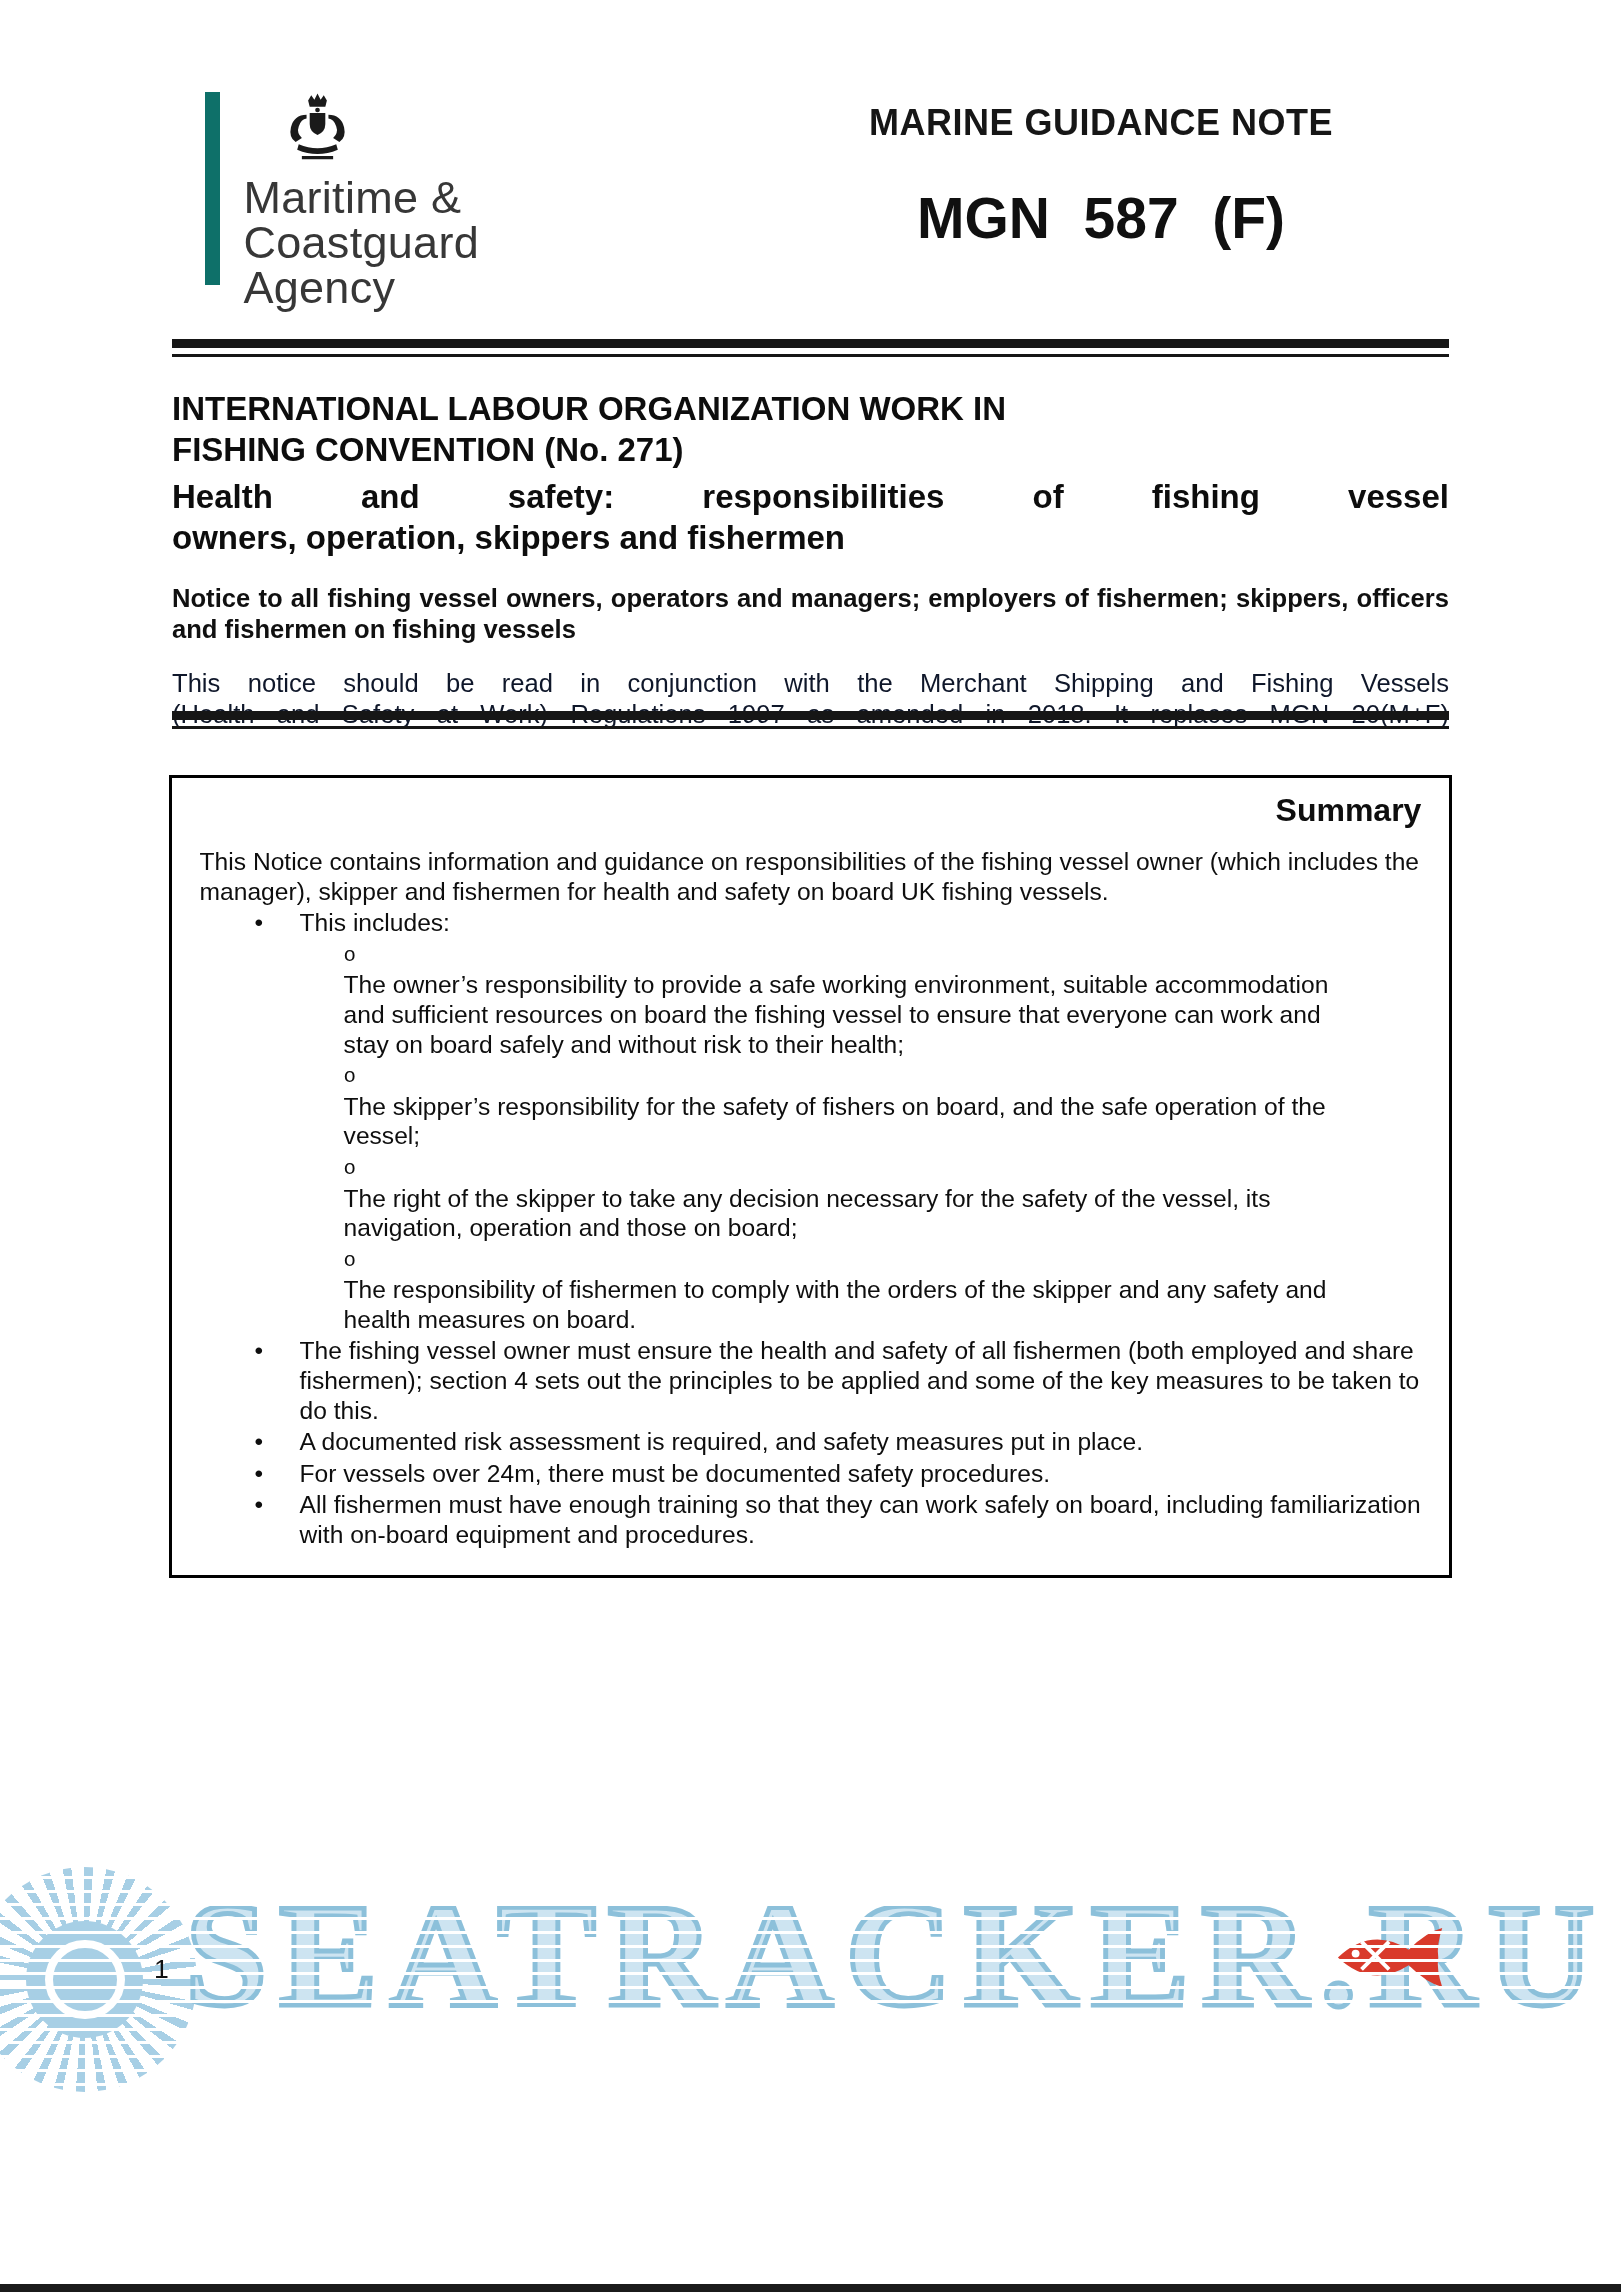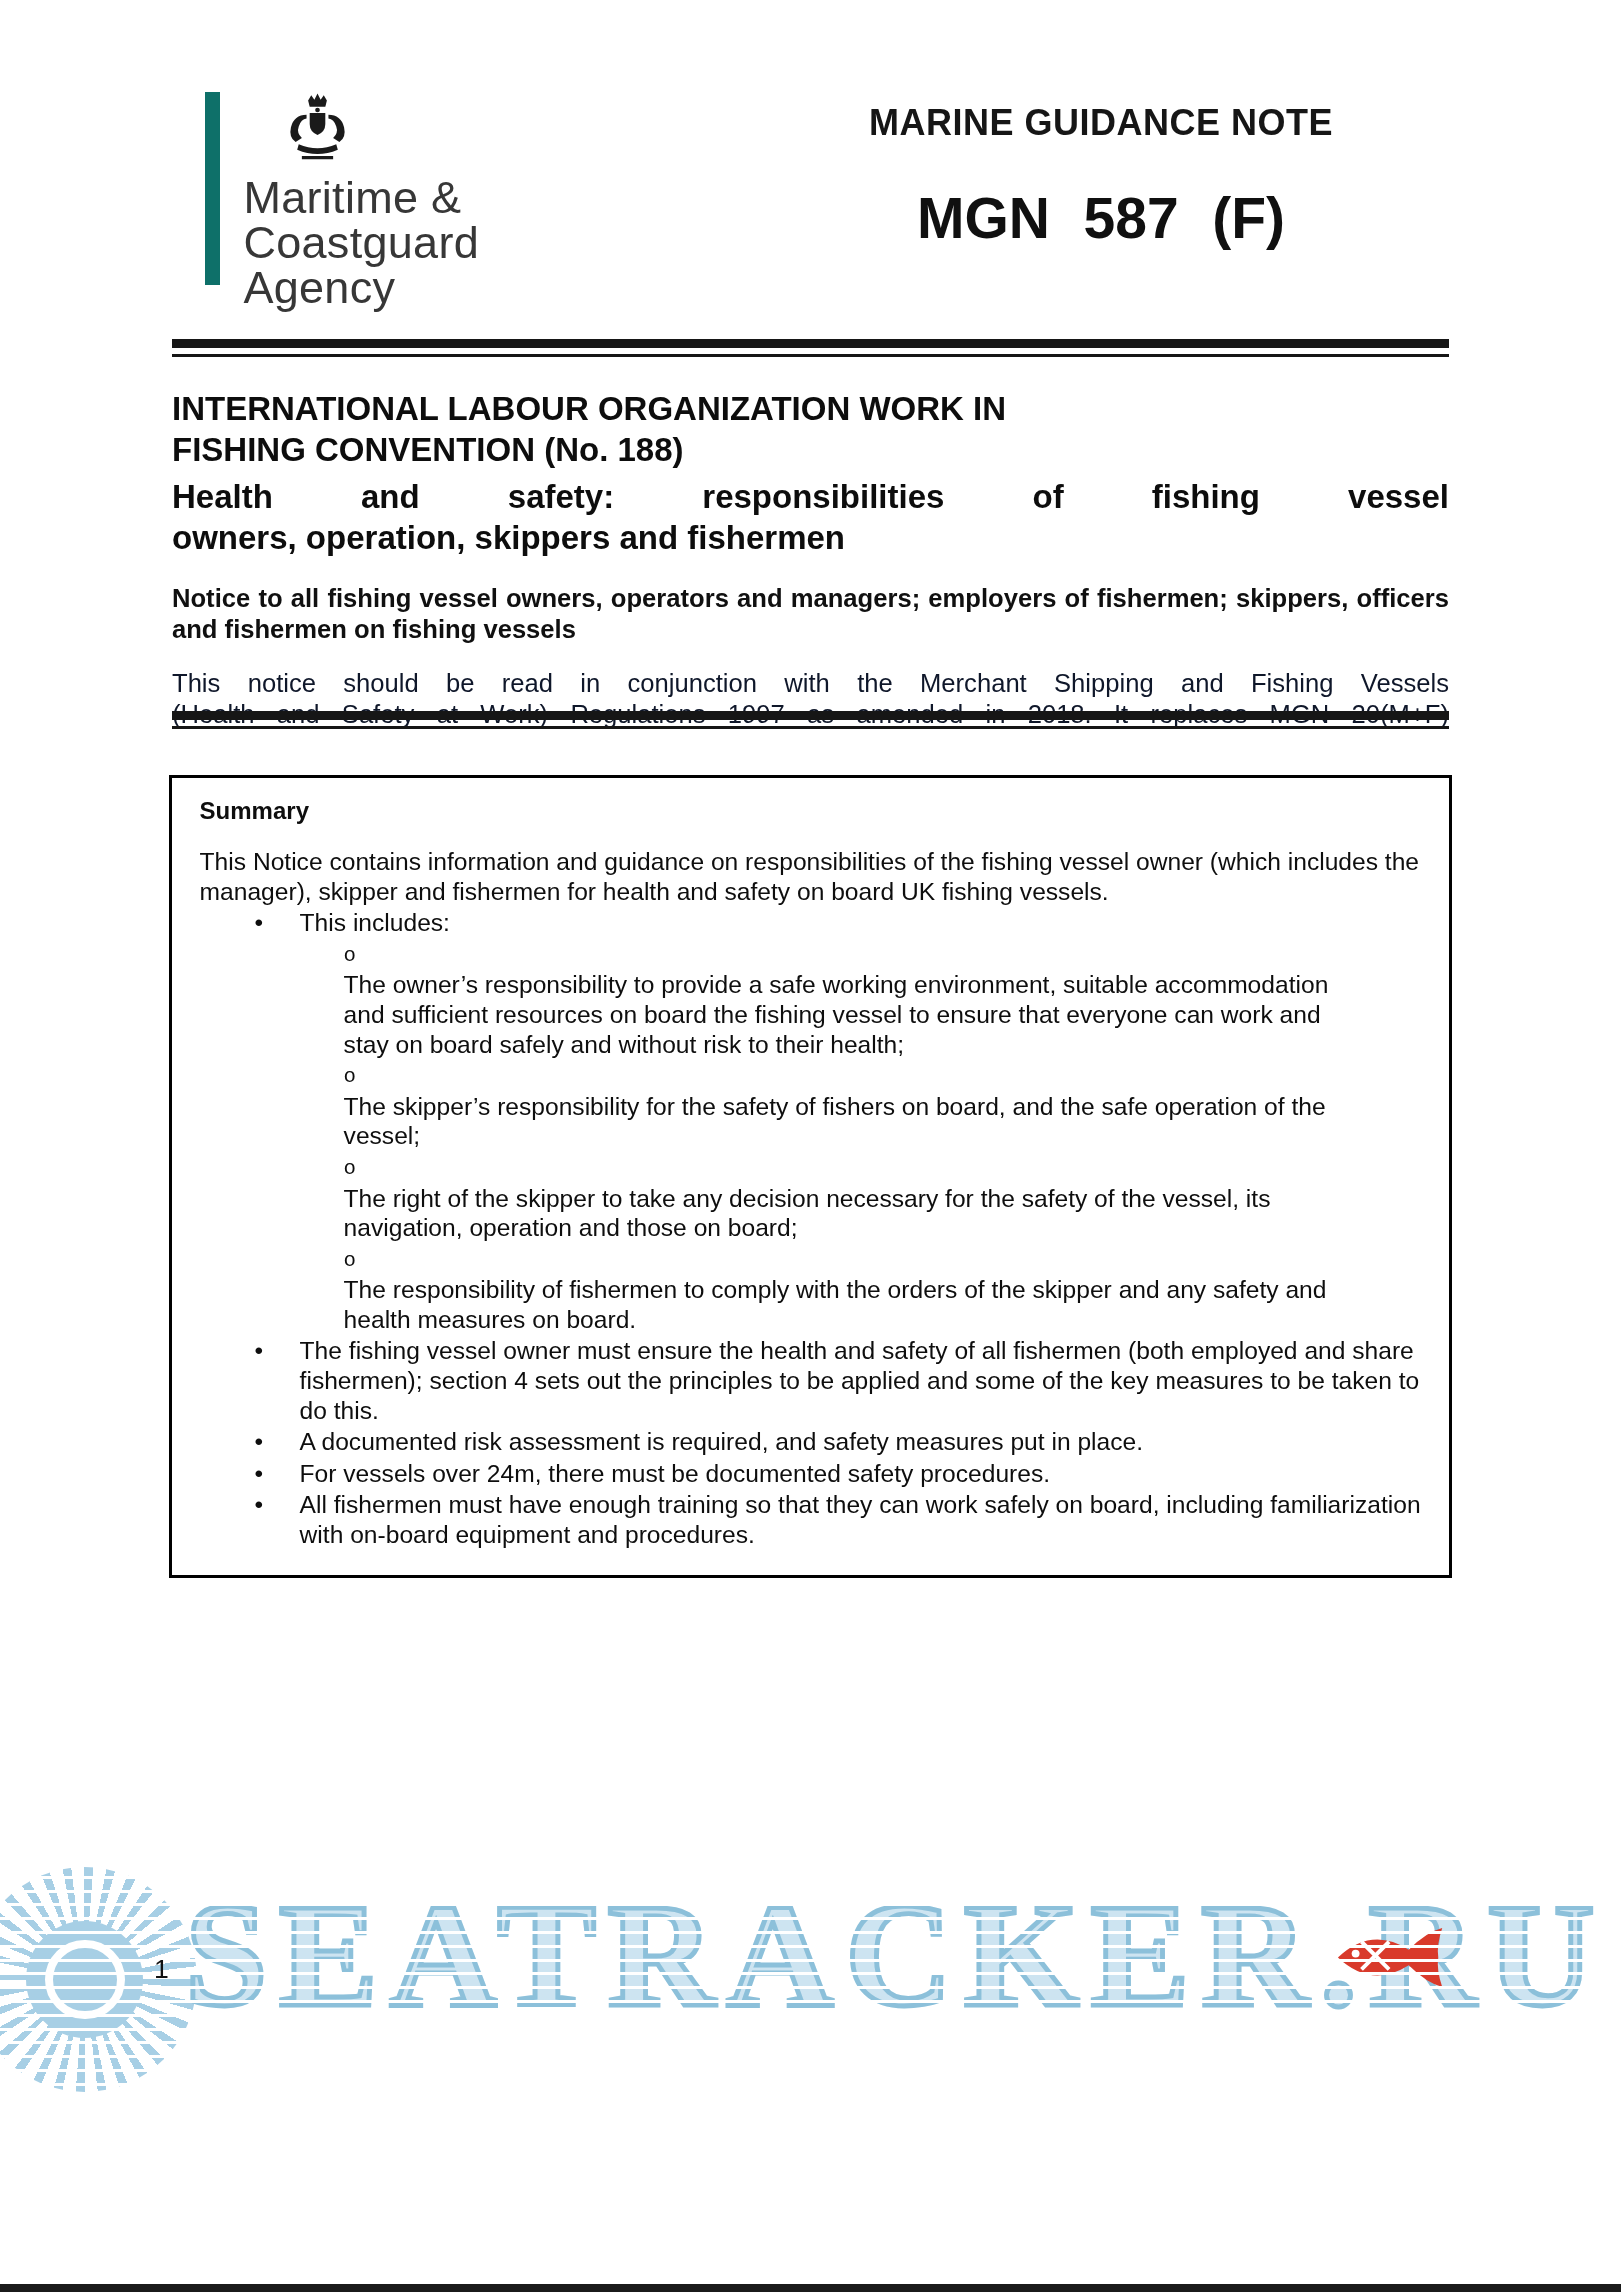--- a/index.html
+++ b/index.html
@@ -37,21 +37,21 @@
   .title-sub { margin-top:5.9px; }
   .tline { display:block; }
   .just { text-align:justify; text-align-last:justify; }
   .notice { margin-top:25.6px; font-weight:bold; font-size:25.6px; line-height:30.5px; text-align:justify; color:#101010; }
   .conjunction { margin-top:23.6px; font-size:25.6px; line-height:30.5px; color:#0f172a; }
 
   
   .summary-box { position:absolute; left:169px; top:775px; width:1283px; min-height:576px;
                  border:3px solid #000; padding:17.7px 27.6px 25.6px 27.6px;
                  font-size:24.6px; line-height:29.6px; color:#0e0e0e; }
-  .summary-title { text-align:left; font-weight:bold; font-size:24px; }
+  .summary-title { text-align:right; font-weight:bold; font-size:32px; }
   .summary-intro { margin-top:21.7px; }
   .b1 { display:flex; padding-left:55px; margin-top:2px; }
   .b1 > .marker { width:45px; flex:none; }
   .b1 > .marker::before { content:"\2022"; font-size:24.6px; }
   .b2 { display:flex; padding-left:144px; margin-right:69px; margin-top:2px;flex-direction:column; }
   .b2 > .marker { width:43px; flex:none; font-family:"Liberation Mono", monospace; }
   .b2 > .marker::before { content:"o"; font-size:20.7px; }
   .btext { flex:1; }
 
   
@@ -101,21 +101,21 @@
       <div class="note-type">MARINE GUIDANCE NOTE</div>
       <div class="note-number">MGN 587 (F)</div>
     </div>
   </header>
 
   <div class="rule rule-1"></div>
 
   <main class="content">
     <h1 class="title-caps">
       <span class="tline">INTERNATIONAL LABOUR ORGANIZATION WORK IN</span>
-      <span class="tline">FISHING CONVENTION (No. 188)</span>
+      <span class="tline">FISHING CONVENTION (No. 271)</span>
     </h1>
     <h2 class="title-sub">
       <span class="tline just">Health and safety: responsibilities of fishing vessel</span>
       <span class="tline">owners, operation, skippers and fishermen</span>
     </h2>
     <p class="notice">Notice to all fishing vessel owners, operators and managers; employers of fishermen; skippers, officers and fishermen on fishing vessels</p>
     <p class="conjunction">
       <span class="tline just">This notice should be read in conjunction with the Merchant Shipping and Fishing Vessels</span>
       <span class="tline just">(Health and Safety at Work) Regulations 1997 as amended in 2018. It replaces MGN 20(M+F)</span>
     </p>

